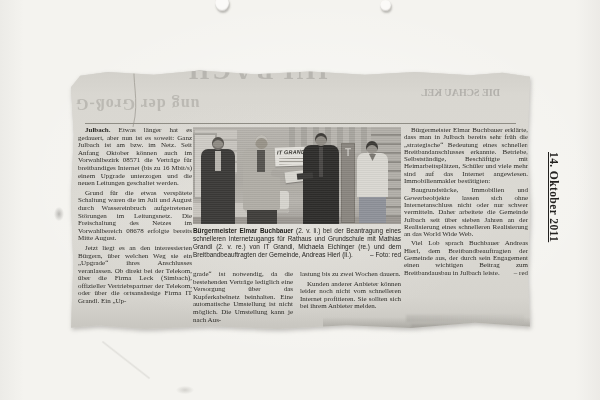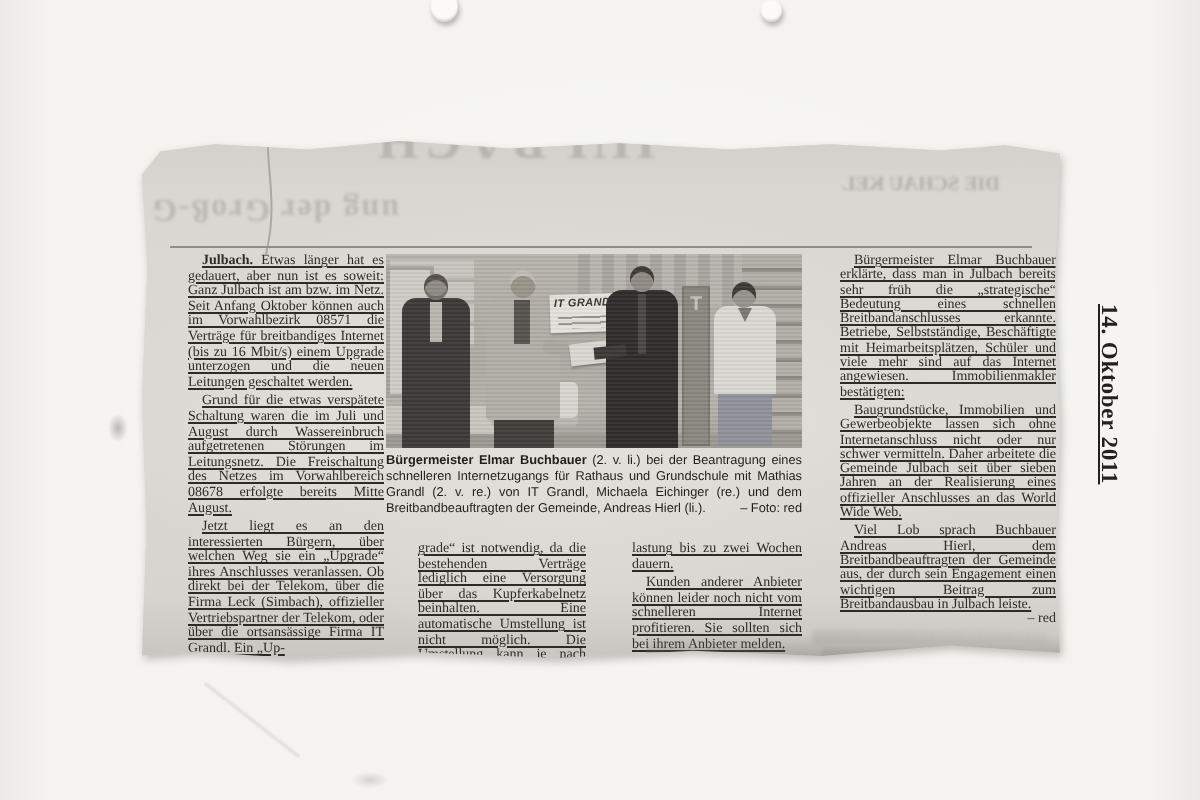--- a/index.html
+++ b/index.html
@@ -70,21 +70,21 @@
   .headline{position:absolute;left:0;top:8px;width:100%;text-align:center;
     font-weight:bold;font-size:32px;line-height:30px;color:#1d1c1a;letter-spacing:0;}
   .headline span{display:inline-block;transform:scaleX(.92);}
   .subheadline{position:absolute;left:0;top:38px;width:100%;text-align:center;
     font-weight:bold;font-size:12.5px;color:#262520;}
   .subheadline span{display:inline-block;transform:scaleX(.9);white-space:nowrap;}
   .head-rule{position:absolute;left:3%;top:54px;width:94%;height:1px;background:#8f8d85;}
   
   .col{position:absolute;font-size:7px;line-height:7.6px;color:#2c2b27;
     text-align:justify;text-align-last:left;}
-  .col p{margin:0 0 2px 16px;text-indent:7px;text-decoration:underline;}
+  .col p{margin:0 0 2px 0;text-indent:7px;}
   .col p.no-gap{margin-bottom:0;}
   .lead{font-weight:bold;}
   .col-left{left:7px;top:58px;width:114px;}
   .col-right{left:333px;top:58px;width:124px;line-height:7.3px;}
   .col-midA{left:122px;top:202px;width:100px;}
   .col-midB{left:229px;top:202px;width:101px;}
   .credit{float:right;white-space:nowrap;}
   
   .photo{position:absolute;left:122px;top:58px;width:208px;height:97px;overflow:hidden;
     background:linear-gradient(180deg,#b7b4ae 0%, #adaaa3 55%, #b6b3ad 78%, #a19d97 100%);}
@@ -230,20 +230,20 @@
       <div class="col col-midB">
         <p style="text-indent:0">lastung bis zu zwei Wochen dauern.</p>
         <p class="no-gap">Kunden anderer Anbieter können leider noch nicht vom schnelleren Internet profitieren. Sie sollten sich bei ihrem Anbieter melden.</p>
       </div>
       <div class="col col-midA">
         <p class="no-gap" style="text-indent:0">grade“ ist notwendig, da die bestehenden Verträge lediglich eine Versorgung über das Kupferkabelnetz beinhalten. Eine automatische Umstellung ist nicht möglich. Die Umstellung kann je nach Aus-</p>
       </div>
 
       <div class="col col-right">
         <p>Bürgermeister Elmar Buchbauer erklärte, dass man in Julbach bereits sehr früh die „strategische“ Bedeutung eines schnellen Breitbandanschlusses erkannte. Betriebe, Selbstständige, Beschäftigte mit Heimarbeitsplätzen, Schüler und viele mehr sind auf das Internet angewiesen. Immobilienmakler bestätigten:</p>
-        <p>Baugrundstücke, Immobilien und Gewerbeobjekte lassen sich ohne Internetanschluss nicht oder nur schwer vermitteln. Daher arbeitete die Gemeinde Julbach seit über sieben Jahren an der Realisierung eines offizieller Anschlusses an das World Wide Web.</p>
+        <p>Baugrundstücke, Immobilien und Gewerbeobjekte lassen sich ohne Internetanschluss nicht oder nur schwer vermitteln. Daher arbeitete die Gemeinde Julbach seit über sieben Jahren an der Realisierung eines schnelleren Realisierung an das World Wide Web.</p>
         <p class="no-gap"><span>Viel Lob sprach Buchbauer Andreas Hierl, dem Breitbandbeauftragten der Gemeinde aus, der durch sein Engagement einen wichtigen Beitrag zum Breitbandausbau in Julbach leiste.</span> <span class="credit">– red</span></p>
       </div>
 
       <div class="bottom-shade"></div>
     </div>
   </div>
 </div>
 
 </body></html>

